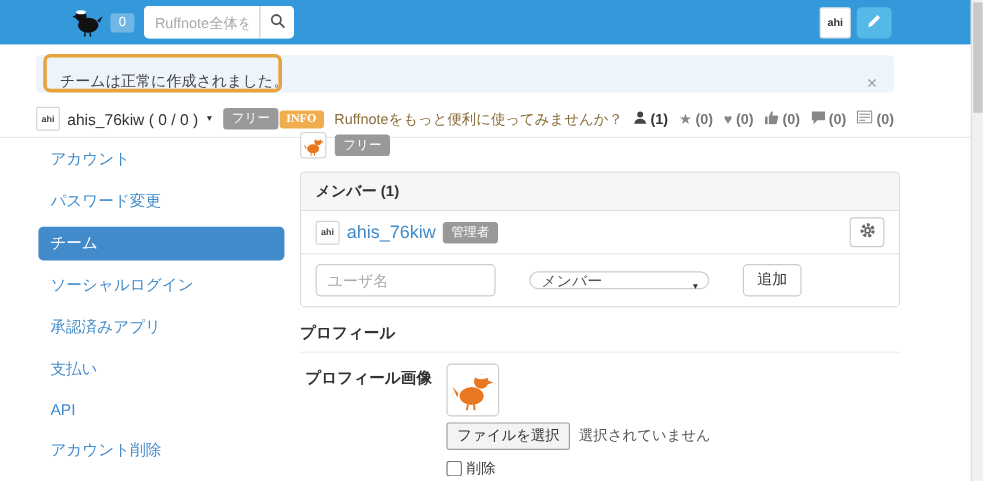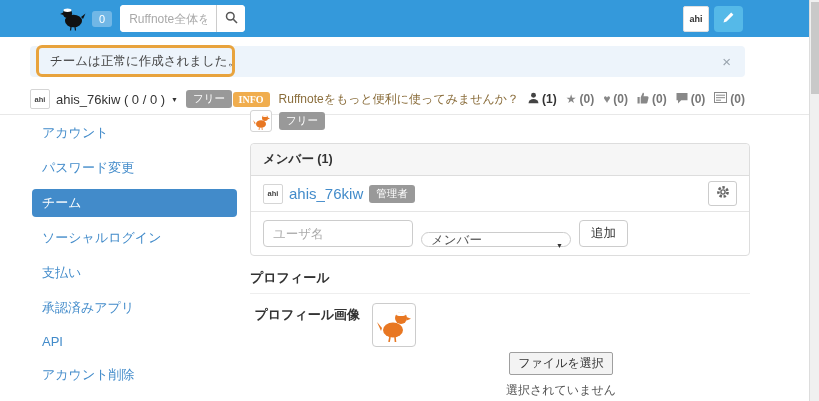--- a/index.html
+++ b/index.html
@@ -30,21 +30,21 @@
   .nav-edit { width:29px; height:26px; background:#55B9E8; border:none; border-radius:4px; cursor:pointer;
               display:flex; align-items:center; justify-content:center; }
 
   
   .scrollbar { position:absolute; right:0; top:0; width:10px; height:401px; background:#f0f0f0;
                border-left:1px solid #ddd; }
   .scroll-thumb { position:absolute; left:1px; top:2px; width:8px; height:92px; background:#c9c9c9; }
 
   
   .alert { position:absolute; left:30px; top:46px; width:715px; height:31px; background:#EDF4FB;
-           border-radius:4px; display:flex; align-items:center; color:#444; font-size:12.5px; }
+           border-radius:4px; display:flex; align-items:flex-end; color:#444; font-size:12.5px; }
   .alert-msg { padding-left:20px; }
   .alert-close { margin-left:auto; margin-right:14px; color:#9aa4ae; font-size:15px; background:none;
                  border:none; cursor:pointer; line-height:1; }
   .annotation { position:absolute; left:36px; top:45px; width:199px; height:32px;
                 border:3px solid #E8A33D; border-radius:6px; z-index:60; pointer-events:none; }
 
   
   .userbar { position:absolute; left:30px; top:88px; width:715px; height:22px;
              display:flex; align-items:center; }
   .ub-left { display:flex; align-items:center; gap:6px; cursor:pointer; }
@@ -77,40 +77,40 @@
                  display:flex; align-items:center; justify-content:center; }
   .team-title { color:#428BCA; font-size:17px; cursor:pointer; }
 
   .panel { margin-top:11px; border:1px solid #ddd; border-radius:4px; background:#fff; }
   .panel-head { background:#f6f6f6; border-bottom:1px solid #ddd; padding:7px 12px; font-size:12.5px;
                 font-weight:bold; color:#333; border-radius:4px 4px 0 0; }
   .member-row { display:flex; align-items:center; gap:6px; padding:5px 12px; border-bottom:1px solid #e5e5e5; }
   .member-name { color:#428BCA; font-size:15px; cursor:pointer; }
   .gear-btn { margin-left:auto; width:29px; height:25px; background:#fff; border:1px solid #ccc;
               border-radius:3px; cursor:pointer; display:flex; align-items:center; justify-content:center; }
-  .add-row { display:flex; align-items:flex-end; padding:8px 12px; gap:8px; }
+  .add-row { display:flex; align-items:center; padding:8px 12px; gap:28px; }
   .add-row input[type=text] { width:150px; height:27px; border:1px solid #ccc; border-radius:4px;
               padding:0 9px; font-size:12.5px; color:#555; font-family:inherit; outline:none; }
   .add-row input[type=text]::placeholder { color:#a9a9a9; }
   .select-wrap { position:relative; width:150px; }
   .select-wrap select { width:100%; height:15px; appearance:none; -webkit-appearance:none;
       border:1px solid #ccc; border-radius:12px; background:#fff; padding:0 9px; font-size:12.5px;
       color:#555; font-family:inherit; outline:none; cursor:pointer; }
   .select-arrow { position:absolute; right:8px; top:10px; font-size:7px; color:#333; pointer-events:none; }
   .btn-default { background:#fff; border:1px solid #ccc; border-radius:4px; padding:4px 11px;
                  font-size:12.5px; color:#333; cursor:pointer; font-family:inherit; }
 
   .section-head { margin-top:13px; font-weight:bold; color:#333; font-size:13px; }
   .section-hr { margin-top:6px; border-top:1px solid #eee; }
 
   .form-grid { margin-top:9px; display:grid; grid-template-columns:110px 1fr; column-gap:11px;gap:12px; }
   .form-label { text-align:right; font-weight:bold; color:#333; padding-top:3px; font-size:13px; }
   .img-box { width:44px; height:44px; border:1px solid #ccc; border-radius:4px; background:#fff;
              display:flex; align-items:center; justify-content:center; }
-  .file-row { margin-top:5px; display:flex; align-items:center; gap:7px;flex-direction:column; }
+  .file-row { margin-top:5px; display:flex; align-items:center; gap:7px; }
   .file-btn { background:#f3f3f3; border:1px solid #9f9f9f; border-radius:2px; padding:2px 8px;
               font-size:12px; color:#333; cursor:pointer; font-family:inherit; }
   .file-status { font-size:12px; color:#555; }
   .check-row { margin-top:7px; display:flex; align-items:center; gap:4px; font-size:12px; color:#333; }
 </style>
 </head>
 <body>
 
 <div class="navbar">
   <span class="nav-logo">
@@ -214,22 +214,22 @@
     </span>
   </div>
 </div>
 <div class="divider"></div>
 
 <div class="sidebar">
   <span class="side-item">アカウント</span>
   <span class="side-item">パスワード変更</span>
   <span class="side-item active">チーム</span>
   <span class="side-item">ソーシャルログイン</span>
+  <span class="side-item">承認済みアプリ</span>
   <span class="side-item">支払い</span>
-  <span class="side-item">承認済みアプリ</span>
   <span class="side-item">API</span>
   <span class="side-item">アカウント削除</span>
 </div>
 
 <div class="main">
 
   <div class="team-heading">
     <span class="team-avatar">
       <svg width="17" height="17" viewBox="0 0 34 34">
         <path d="M5 20 l-5 -6 4 9z" fill="#E87722"></path>

